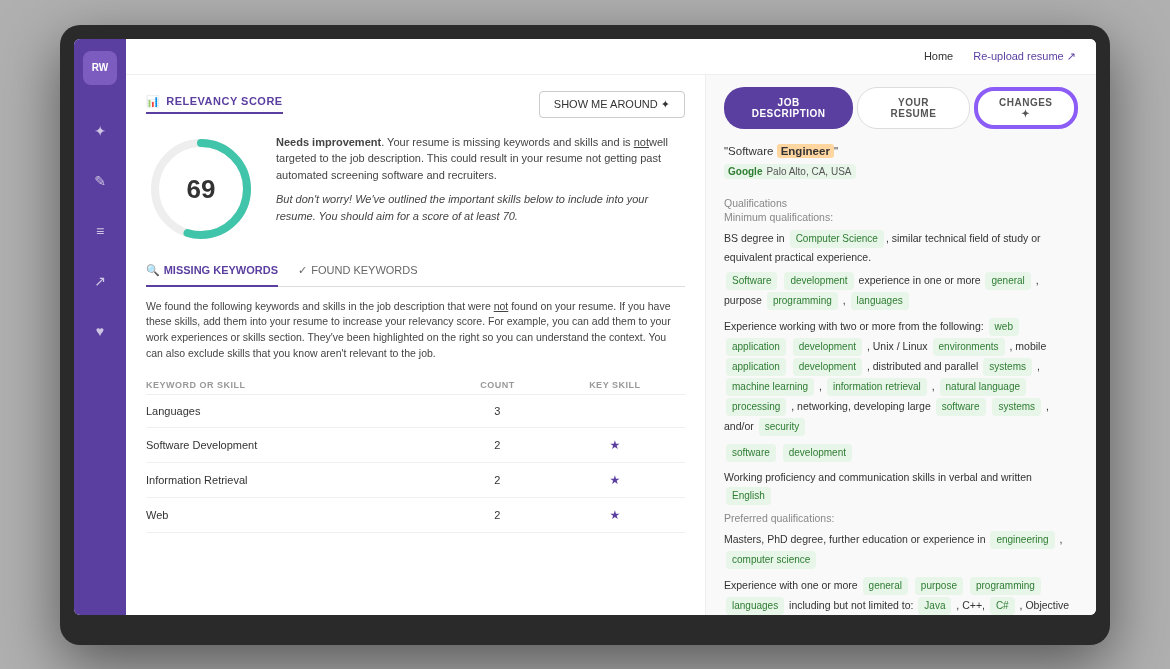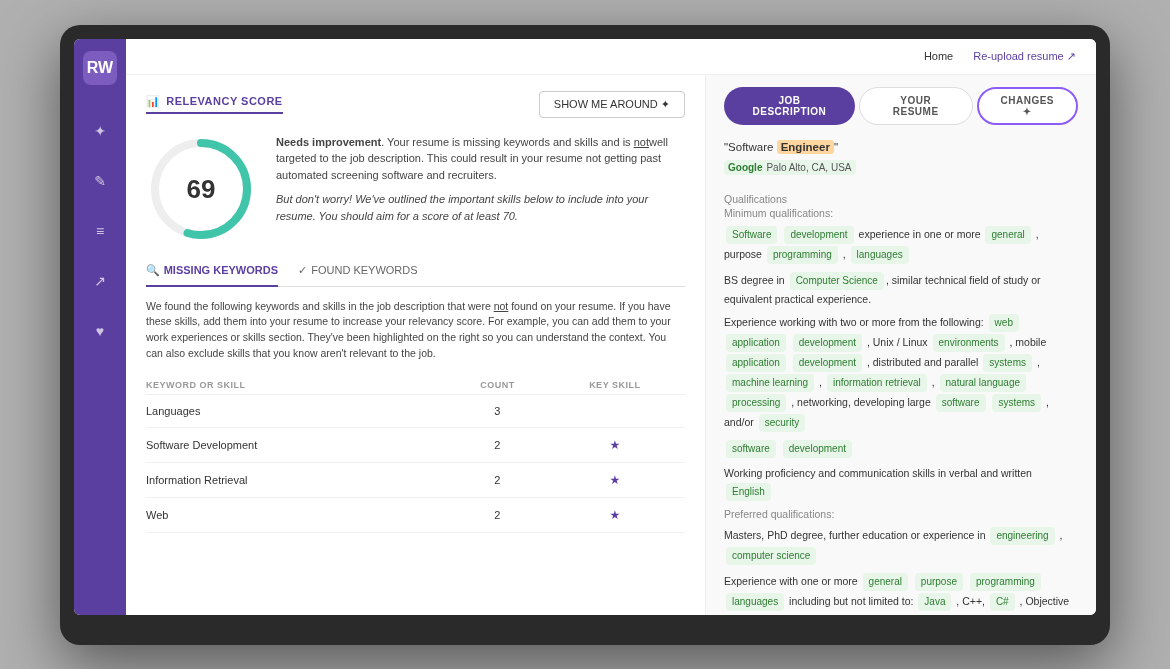--- a/index.html
+++ b/index.html
@@ -48,21 +48,21 @@
 
     .sidebar-logo {
       width: 34px;
       height: 34px;
       background: #7c5cbf;
       border-radius: 8px;
       display: flex;
       align-items: center;
       justify-content: center;
       color: white;
-      font-size: 16px;
+      font-size: 10px;
       font-weight: 700;
       margin-bottom: 10px;
     }
 
     .sidebar-icon {
       width: 28px;
       height: 28px;
       display: flex;
       align-items: center;
       justify-content: center;
@@ -309,21 +309,21 @@
 
     .right-tab.inactive {
       background: white;
       color: #555;
       border: 1px solid #ddd;
     }
 
     .right-tab.changes {
       background: white;
       color: #555;
-      border: 2px solid #8b5cf6;
+      border: 4px solid #8b5cf6;
       display: flex;
       align-items: center;
       gap: 4px;
     }
 
     .job-title-line {
       font-size: 11.5px;
       color: #333;
       margin-bottom: 4px;
     }
@@ -491,25 +491,25 @@
             <span class="company-badge">
               <span>Google</span>
               <span style="font-weight:400; color:#555;">Palo Alto, CA, USA</span>
             </span>
           </div>
 
           <p class="section-label">Qualifications</p>
           <p class="section-subtitle">Minimum qualifications:</p>
 
           <p class="body-text">
+            BS degree in <span class="tag">Computer Science</span>, similar technical field of study or equivalent practical experience.
+          </p>
+
+          <p class="body-text">
             <span class="tag">Software</span> <span class="tag">development</span> experience in one or more <span class="tag">general</span> , purpose <span class="tag">programming</span> , <span class="tag">languages</span>
-          </p>
-
-          <p class="body-text">
-            BS degree in <span class="tag">Computer Science</span>, similar technical field of study or equivalent practical experience.
           </p>
 
           <p class="body-text">
             Experience working with two or more from the following: <span class="tag">web</span> <span class="tag">application</span> <span class="tag">development</span> , Unix / Linux <span class="tag">environments</span> , mobile <span class="tag">application</span> <span class="tag">development</span> , distributed and parallel <span class="tag">systems</span> , <span class="tag">machine learning</span> , <span class="tag">information retrieval</span> , <span class="tag">natural language</span> <span class="tag">processing</span> , networking, developing large <span class="tag">software</span> <span class="tag">systems</span> , and/or <span class="tag">security</span>
           </p>
 
           <p class="body-text">
             <span class="tag">software</span> <span class="tag">development</span>
           </p>
 

